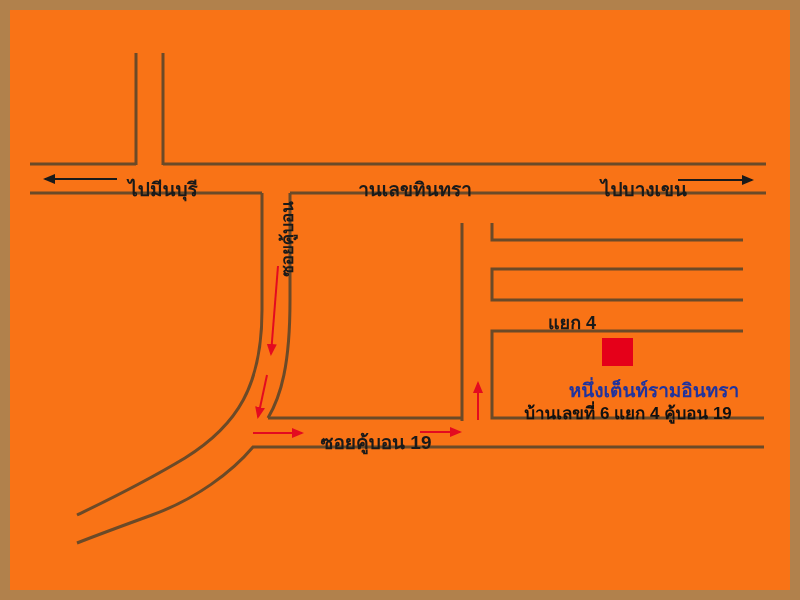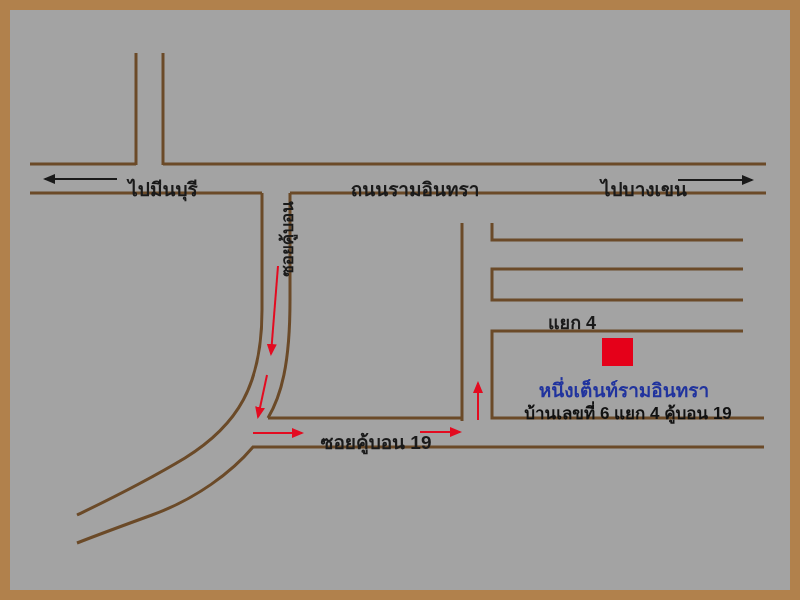--- a/index.html
+++ b/index.html
@@ -2,21 +2,21 @@
 <html><head>
 <meta charset="utf-8">
 <style>
   html, body { margin: 0; padding: 0; background: #fff; }
   #map-frame {
     position: relative;
     width: 800px;
     height: 600px;
     box-sizing: border-box;
     border: 10px solid #b1814c;
-    background: #a3a3a3;
+    background: #f97316;
     overflow: hidden;
     font-family: "Liberation Sans", sans-serif;
   }
   #roads-svg { position: absolute; left: 0; top: 0; }
   .label {
     position: absolute;
     transform: translate(-50%, -50%);
     font-weight: bold;
     color: #1a1a1a;
     font-size: 19px;
@@ -94,27 +94,27 @@
       <line x1="253" y1="433" x2="302" y2="433" marker-end="url(#ah-red)"></line>
       <line x1="420" y1="432" x2="460" y2="432" marker-end="url(#ah-red)"></line>
       <line x1="478" y1="420" x2="478" y2="383" marker-end="url(#ah-red)"></line>
     </g>
 
     <rect x="602" y="338" width="31" height="28" fill="#e50019"></rect>
   </svg>
 
   <div class="label" style="left:153px; top:179px;">ไปมีนบุรี</div>
 
-  <div class="label" style="left:405px; top:179px;">ถนนรามอินทรา</div>
+  <div class="label" style="left:405px; top:179px;">านเลขทินทรา</div>
 
   <div class="label" style="left:634px; top:179px;text-align:right;">ไปบางเขน</div>
 
   <div class="label rotated" style="left:277px; top:229px;">ซอยคู้บอน</div>
 
   <div class="label" style="left:366px; top:432px;">ซอยคู้บอน 19</div>
 
   <div class="label left-anchored" style="left:494px; top:313px;margin-left:44px;">แยก 4</div>
 
-  <div class="label dest-name" style="left:614px; top:380px;">หนึ่งเต็นท์รามอินทรา</div>
+  <div class="label dest-name" style="left:644px; top:380px;">หนึ่งเต็นท์รามอินทรา</div>
 
   <div class="label dest-address" style="left:618px; top:403px;">บ้านเลขที่ 6 แยก 4 คู้บอน 19</div>
 
 </div>
 
 </body></html>

